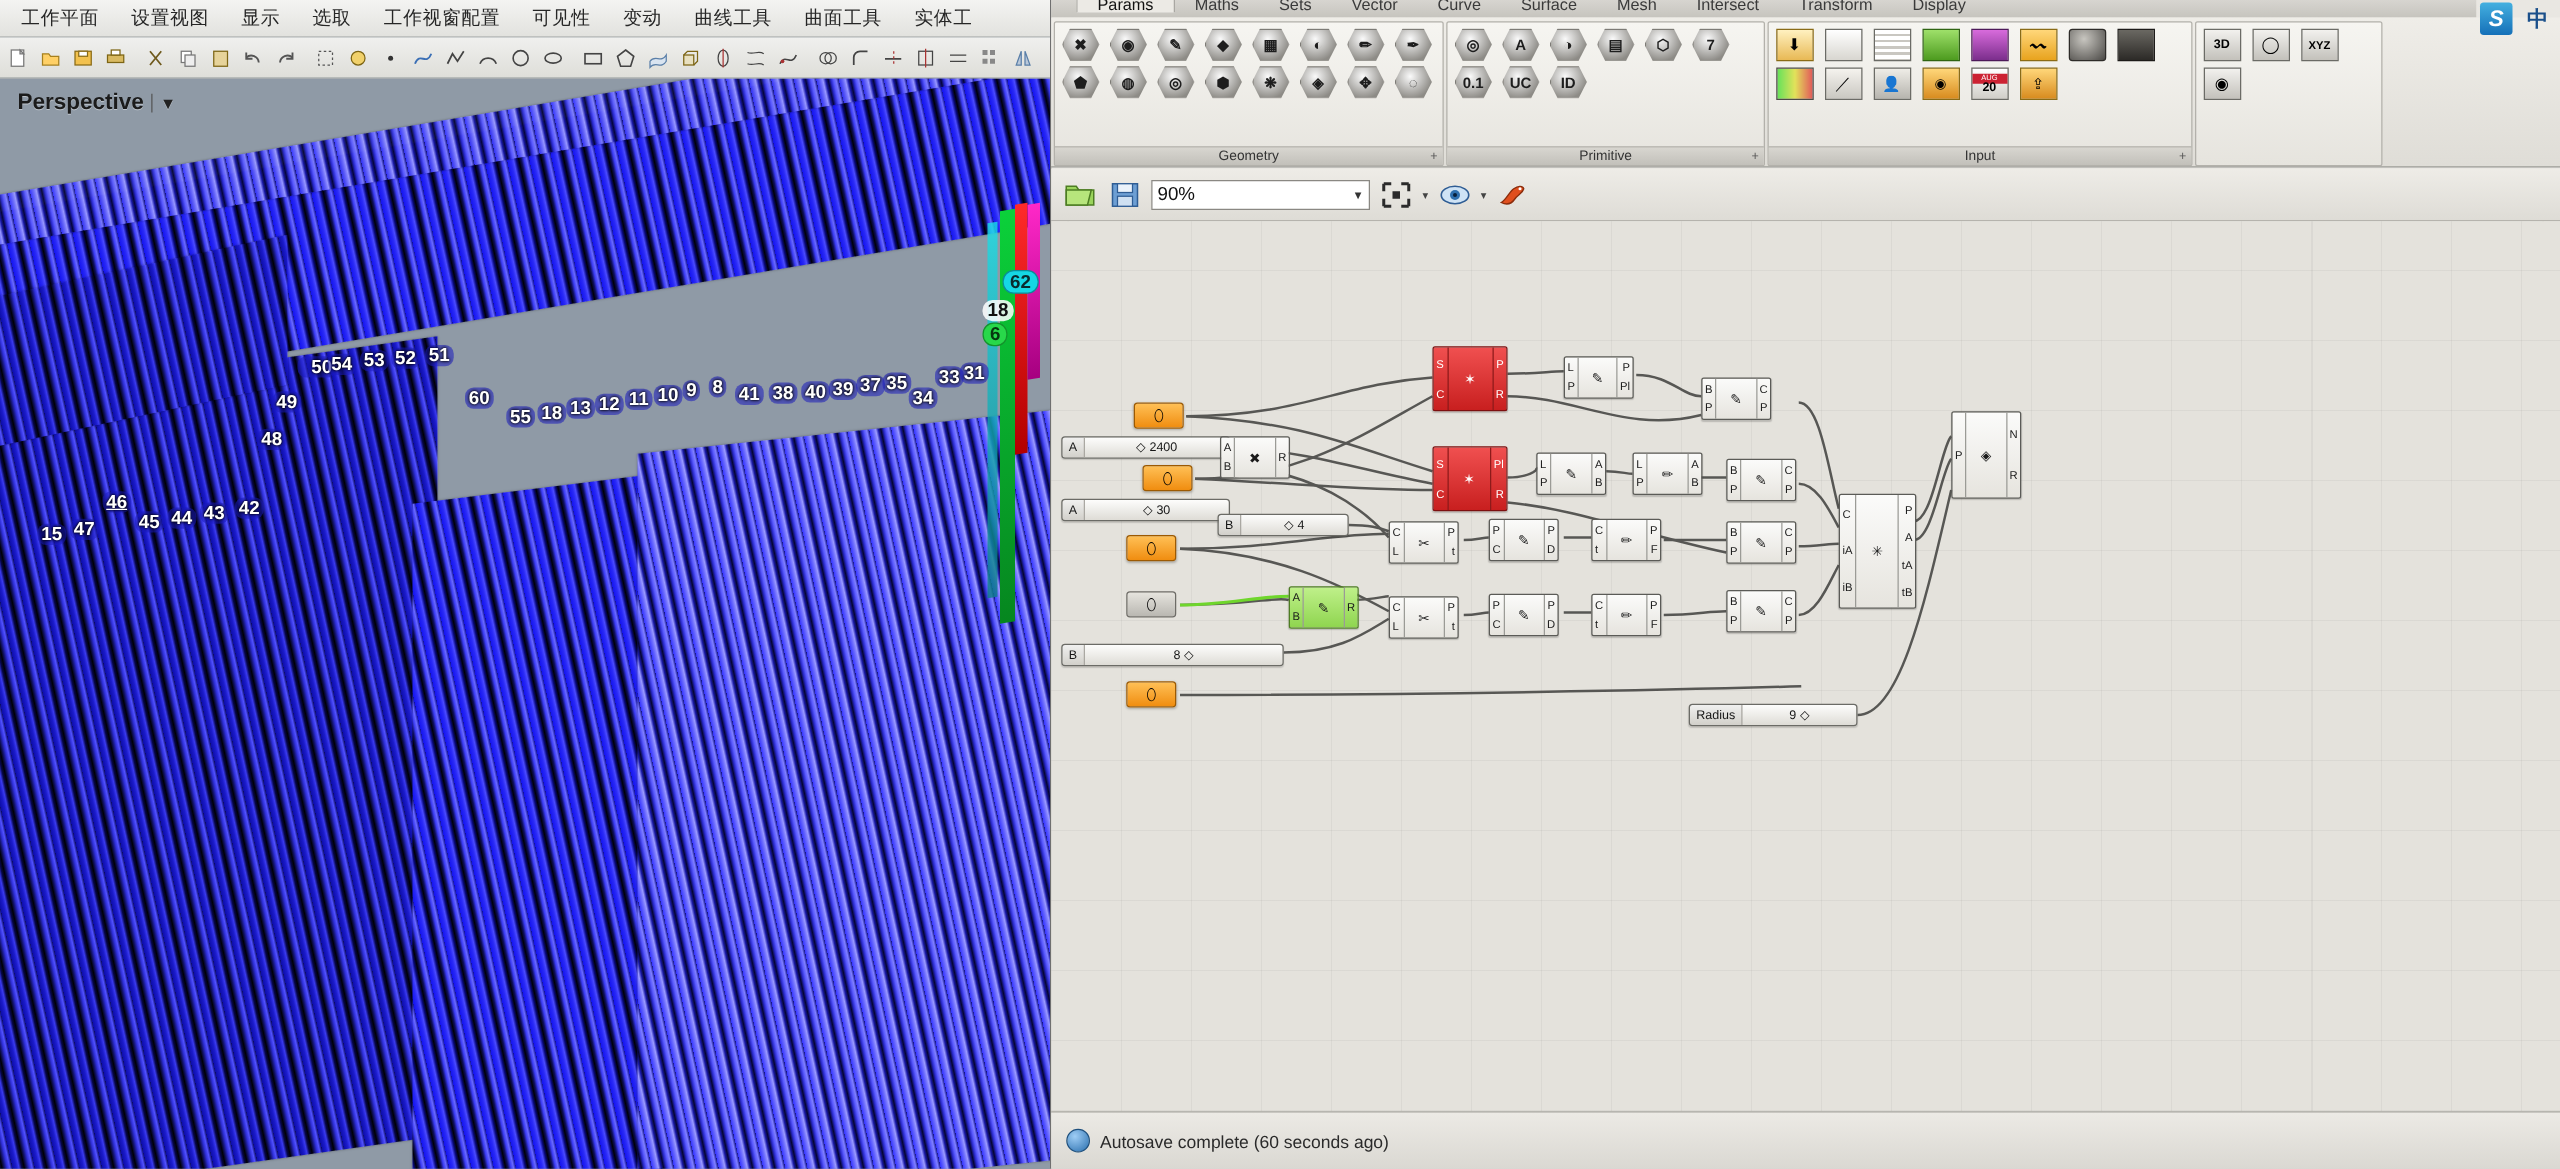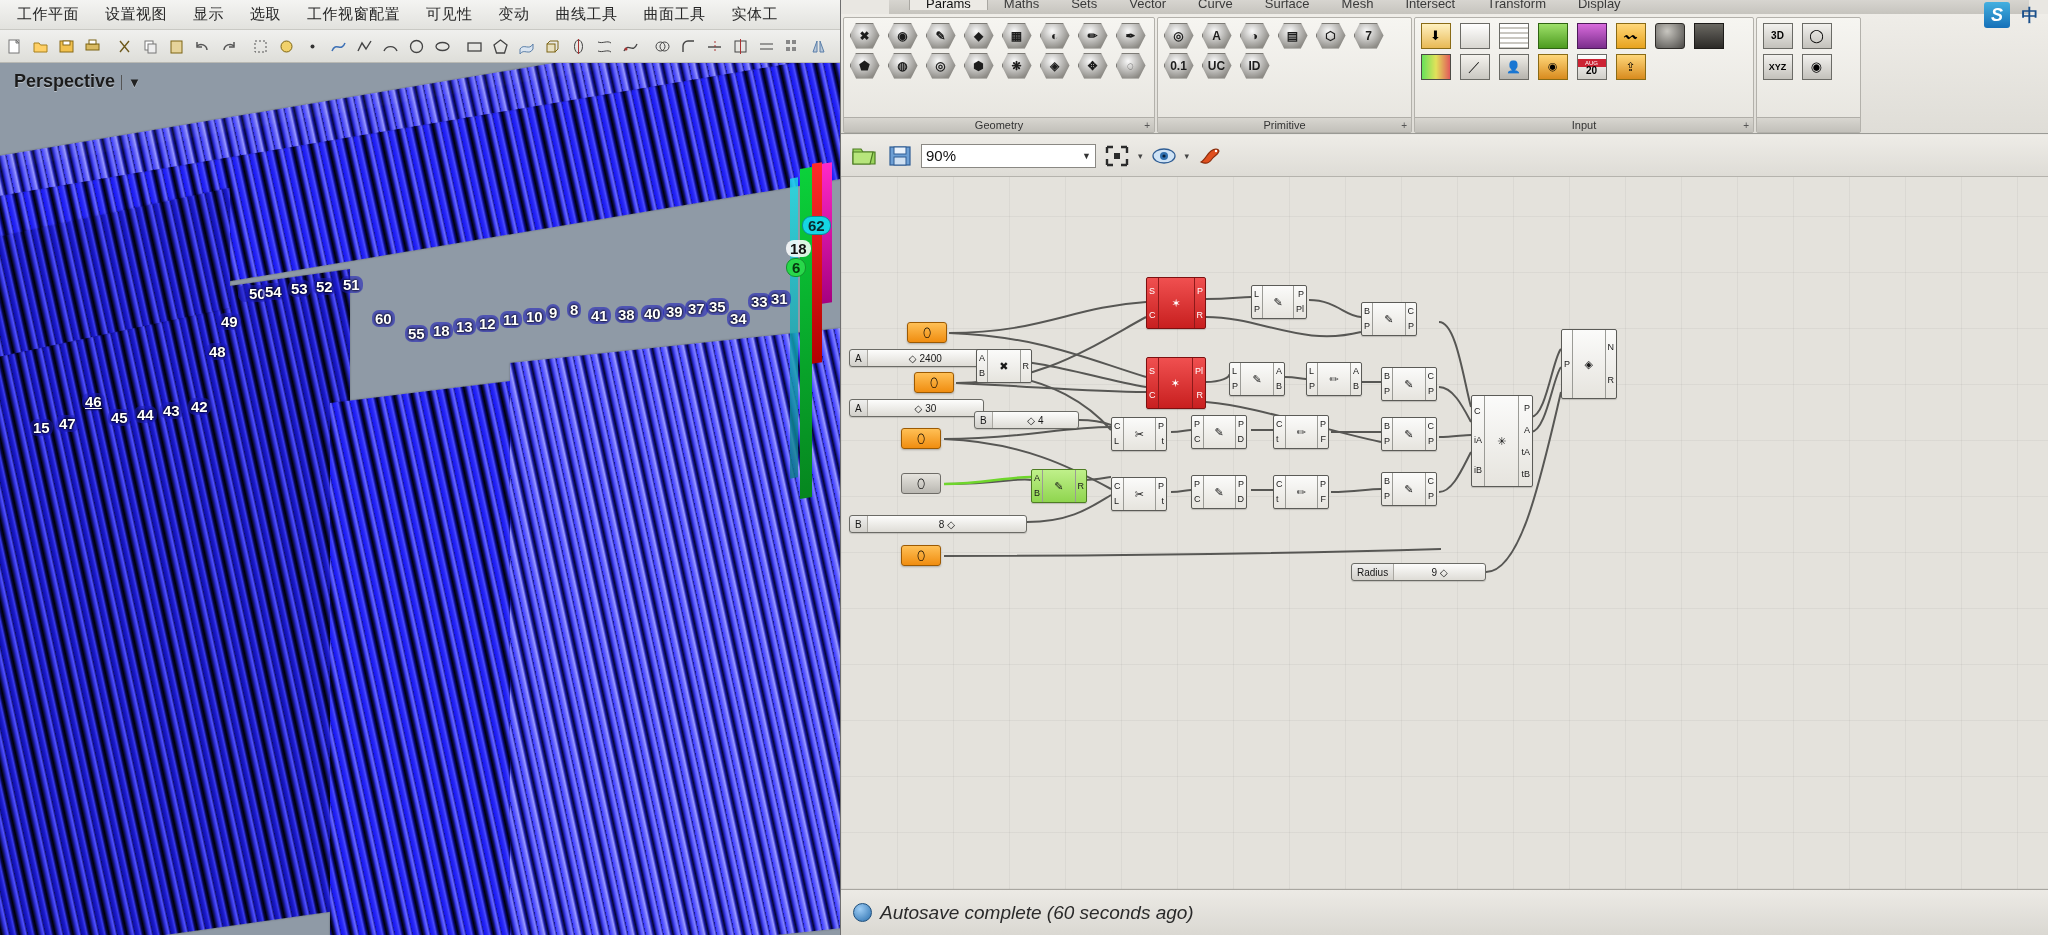--- a/index.html
+++ b/index.html
@@ -55,21 +55,21 @@
       border:1px solid #14922c; border-radius:9px; padding:0 5px; }
   .numlbl.wh { background:rgba(255,255,255,.85); color:#111; text-shadow:none;
       border-radius:8px; padding:0 4px; }
 
   
   #gh { position:absolute; left:840px; top:0; width:1208px; height:935px;
         background:#e9e7e2; border-left:1px solid #6f6f6f; }
 
   #gh-tabs { position:absolute; left:0; top:0; width:1140px; height:14px;
      background:linear-gradient(#d7d5d0,#c6c4be); overflow:hidden; display:flex;
-     align-items:flex-end; padding-left:20px;margin-left:48px; }
+     align-items:flex-end; padding-left:20px; }
   .ghtab { font-size:13px; color:#3a3a3a; padding:0 16px; white-space:nowrap;
            line-height:13px; position:relative; top:-4px; }
   .ghtab.active { background:#eceae5; border:1px solid #a9a7a2; border-bottom:none;
            border-radius:3px 3px 0 0; color:#111; }
 
   #gh-ribbon { position:absolute; left:0; top:14px; width:1208px; height:120px;
       background:linear-gradient(#efedE8,#dfddd7); border-bottom:1px solid #9a9a95;
       display:flex; padding:3px 2px 0 2px; gap:2px; }
   .ghgroup { background:linear-gradient(#f6f5f1,#e6e4de); border:1px solid #b3b1ab;
       border-radius:2px; display:flex; flex-direction:column; }
@@ -134,21 +134,21 @@
       box-shadow:0 1px 2px rgba(0,0,0,.25); }
   .grey-node { position:absolute; width:40px; height:21px;
       background:linear-gradient(#e6e4de,#b9b7b1); border:1px solid #6e6c67;
       border-radius:3px; display:flex; align-items:center; justify-content:center; }
 
   #gh-status { position:absolute; left:0; top:889px; width:1208px; height:46px;
       background:linear-gradient(#ecEAE5,#dad8d2); border-top:1px solid #a8a6a0;
       display:flex; align-items:center; gap:8px; padding:0 12px; }
   #gh-status .bulb { width:19px; height:19px; border-radius:50%;
       background:radial-gradient(circle at 35% 30%,#9ecdf5,#2a6fae); border:1px solid #1d4f7d; }
-  #gh-status .txt { font-size:19px; color:#2a2a2a;font-style:italic; }
+  #gh-status .txt { font-size:14px; color:#2a2a2a; }
 
   
   #tr-overlay { position:absolute; right:0; top:0; width:70px; height:100px; }
   .sbadge { position:absolute; right:38px; top:2px; width:26px; height:26px;
       background:linear-gradient(#44b0e0,#1570b8); color:#fff; font-weight:bold;
       font-size:18px; display:flex; align-items:center; justify-content:center;
       border-radius:3px; font-style:italic; }
   .cnbadge { position:absolute; right:4px; top:2px; width:28px; height:26px;
       display:flex; align-items:center; justify-content:center; font-size:17px;
       color:#1a4f8a; font-weight:bold; }
@@ -577,21 +577,21 @@
         <div class="ghcell">
           <div style="width:30px;height:26px;background:linear-gradient(#ffd77a,#d88b1e);border:1px solid #8a6b16;display:flex;align-items:center;justify-content:center;font-size:12px;">⇪</div>
           </div>
       </div>
       <div class="ghglabel">
         <span>Input</span>
         <span class="plus">+</span>
       </div>
     </div>
 
-    <div class="ghgroup" style="width:105px;">
+    <div class="ghgroup" style="width:150px;align-items:center;">
       <div class="ghgrid" style="gap:2px;">
         <div class="ghcell">
           <div style="width:30px;height:26px;background:linear-gradient(#f2f1ee,#c3c1bb);border:1px solid #6b6b66;display:flex;align-items:center;justify-content:center;font-size:10px;font-weight:bold;">3D</div>
           </div>
         <div class="ghcell">
           <div style="width:30px;height:26px;background:linear-gradient(#f2f1ee,#c3c1bb);border:1px solid #6b6b66;display:flex;align-items:center;justify-content:center;font-size:13px;">◯</div>
           </div>
         <div class="ghcell">
           <div style="width:30px;height:26px;background:linear-gradient(#f2f1ee,#c3c1bb);border:1px solid #6b6b66;display:flex;align-items:center;justify-content:center;font-size:9px;font-weight:bold;">XYZ</div>
           </div>

